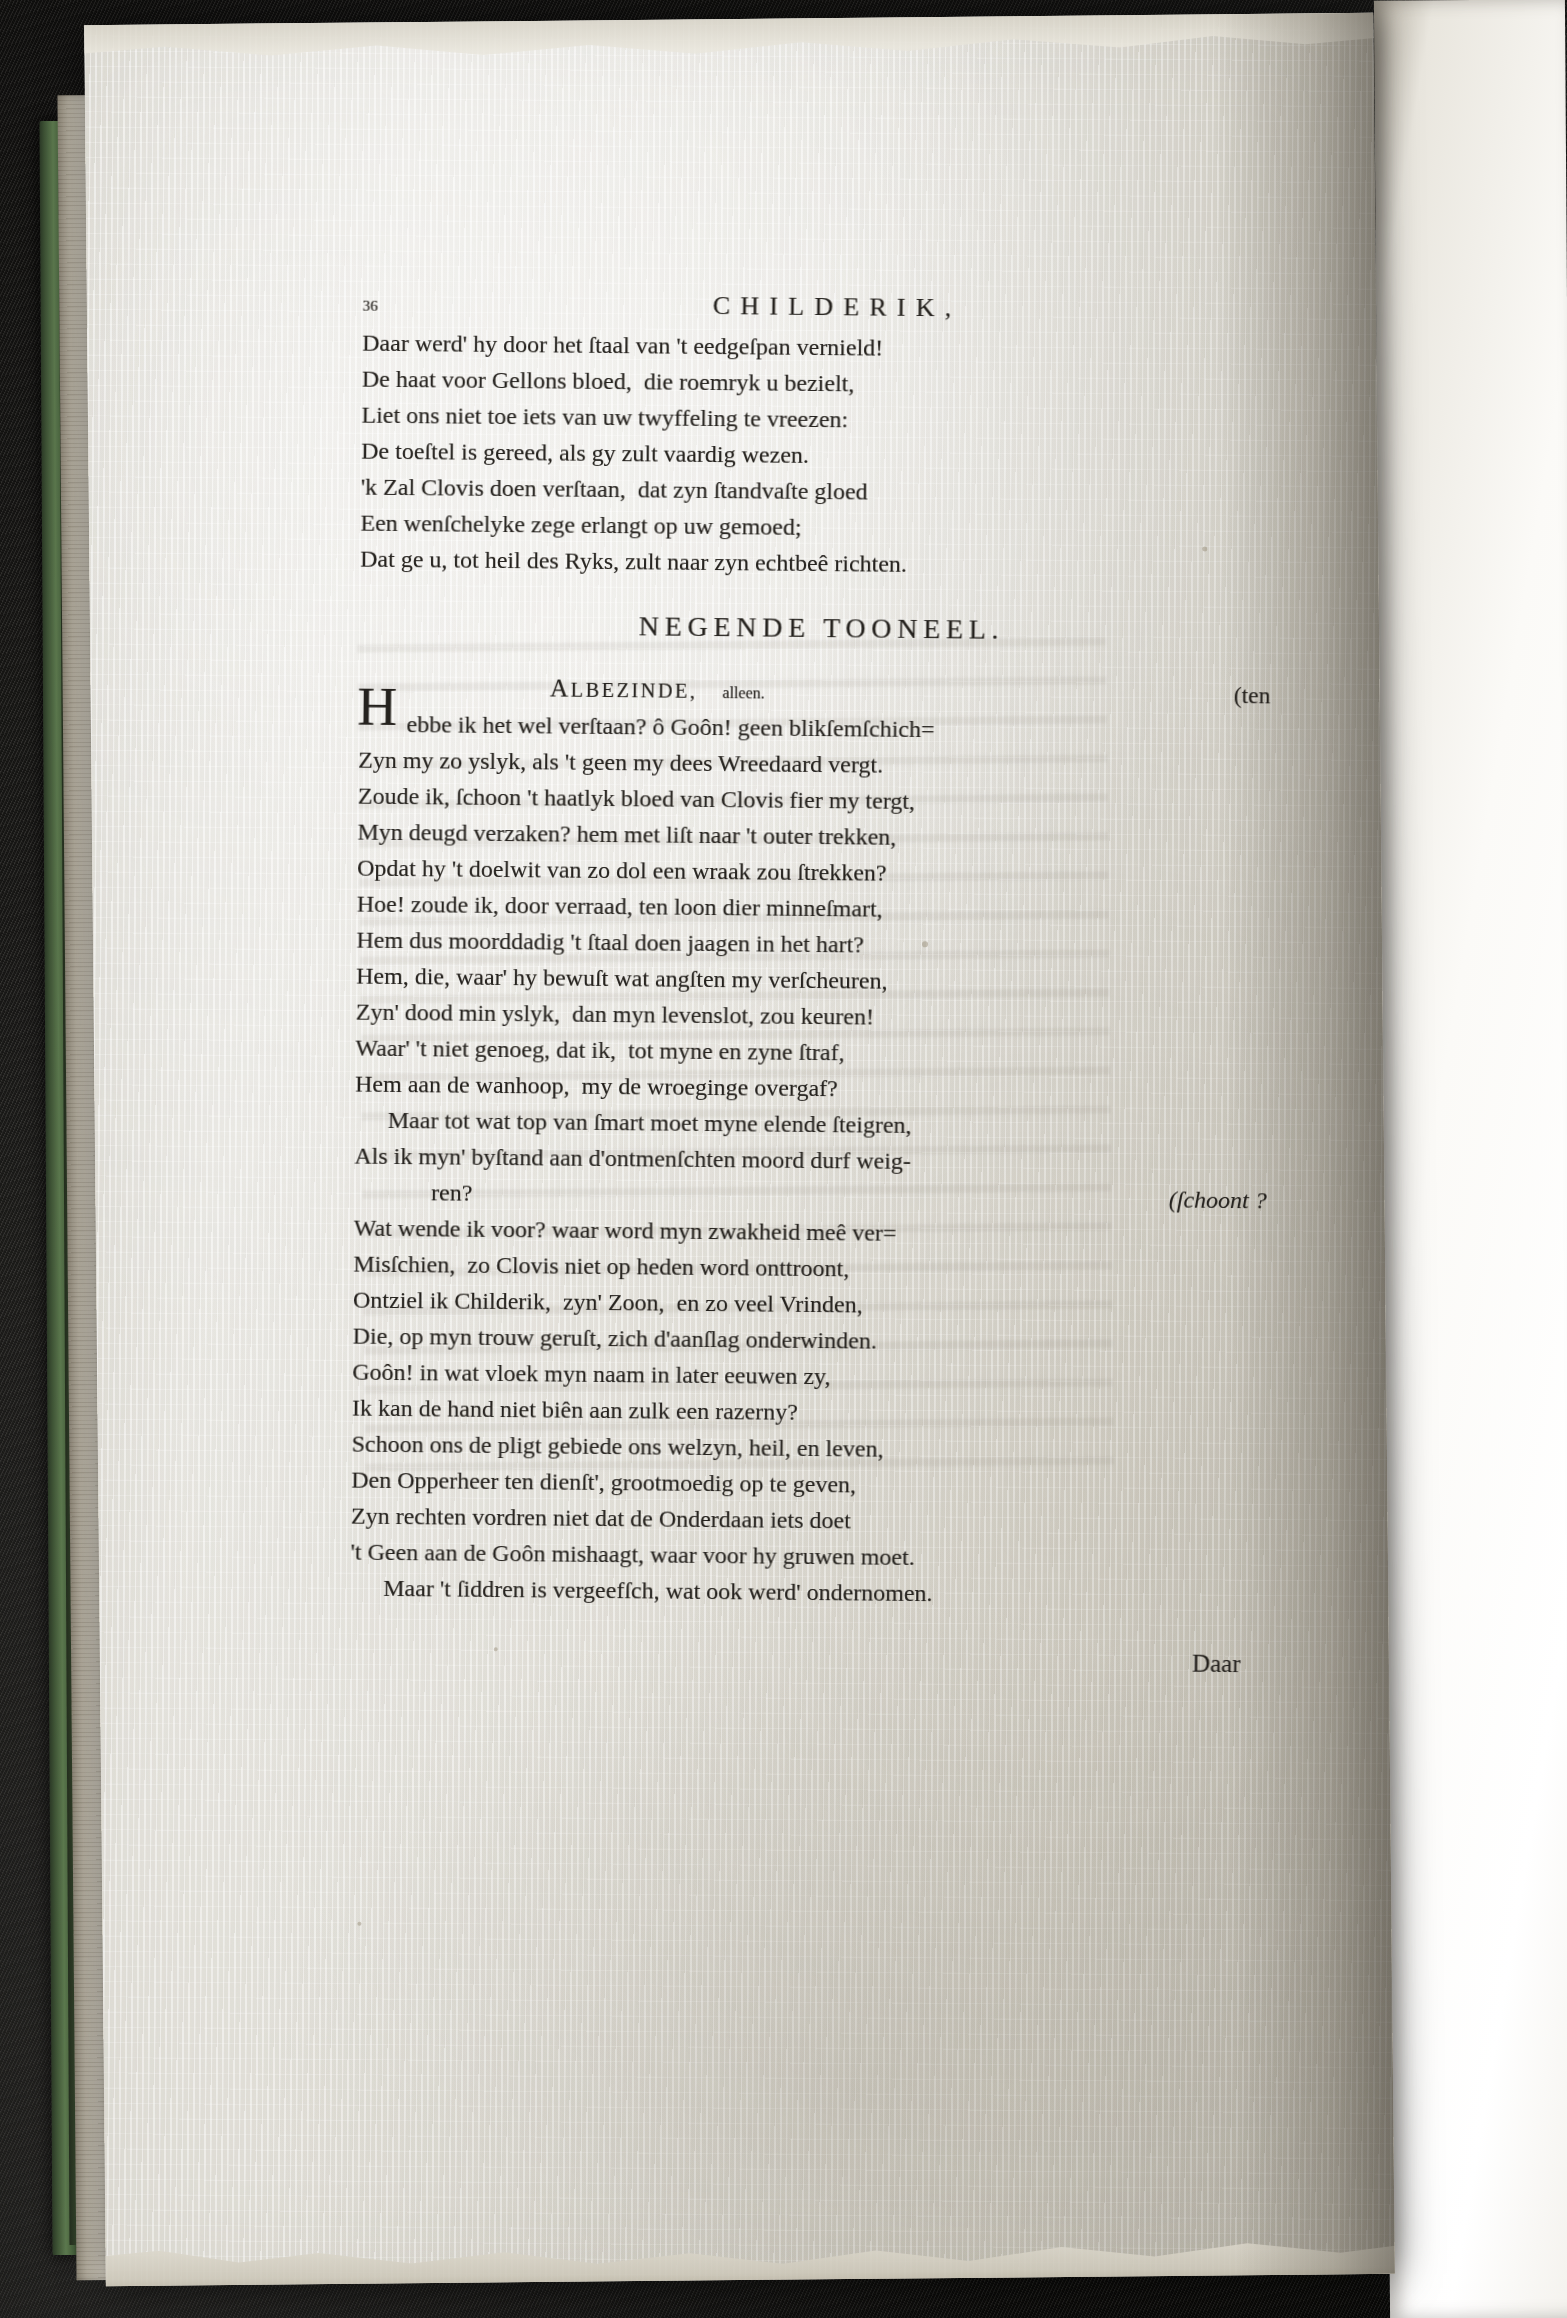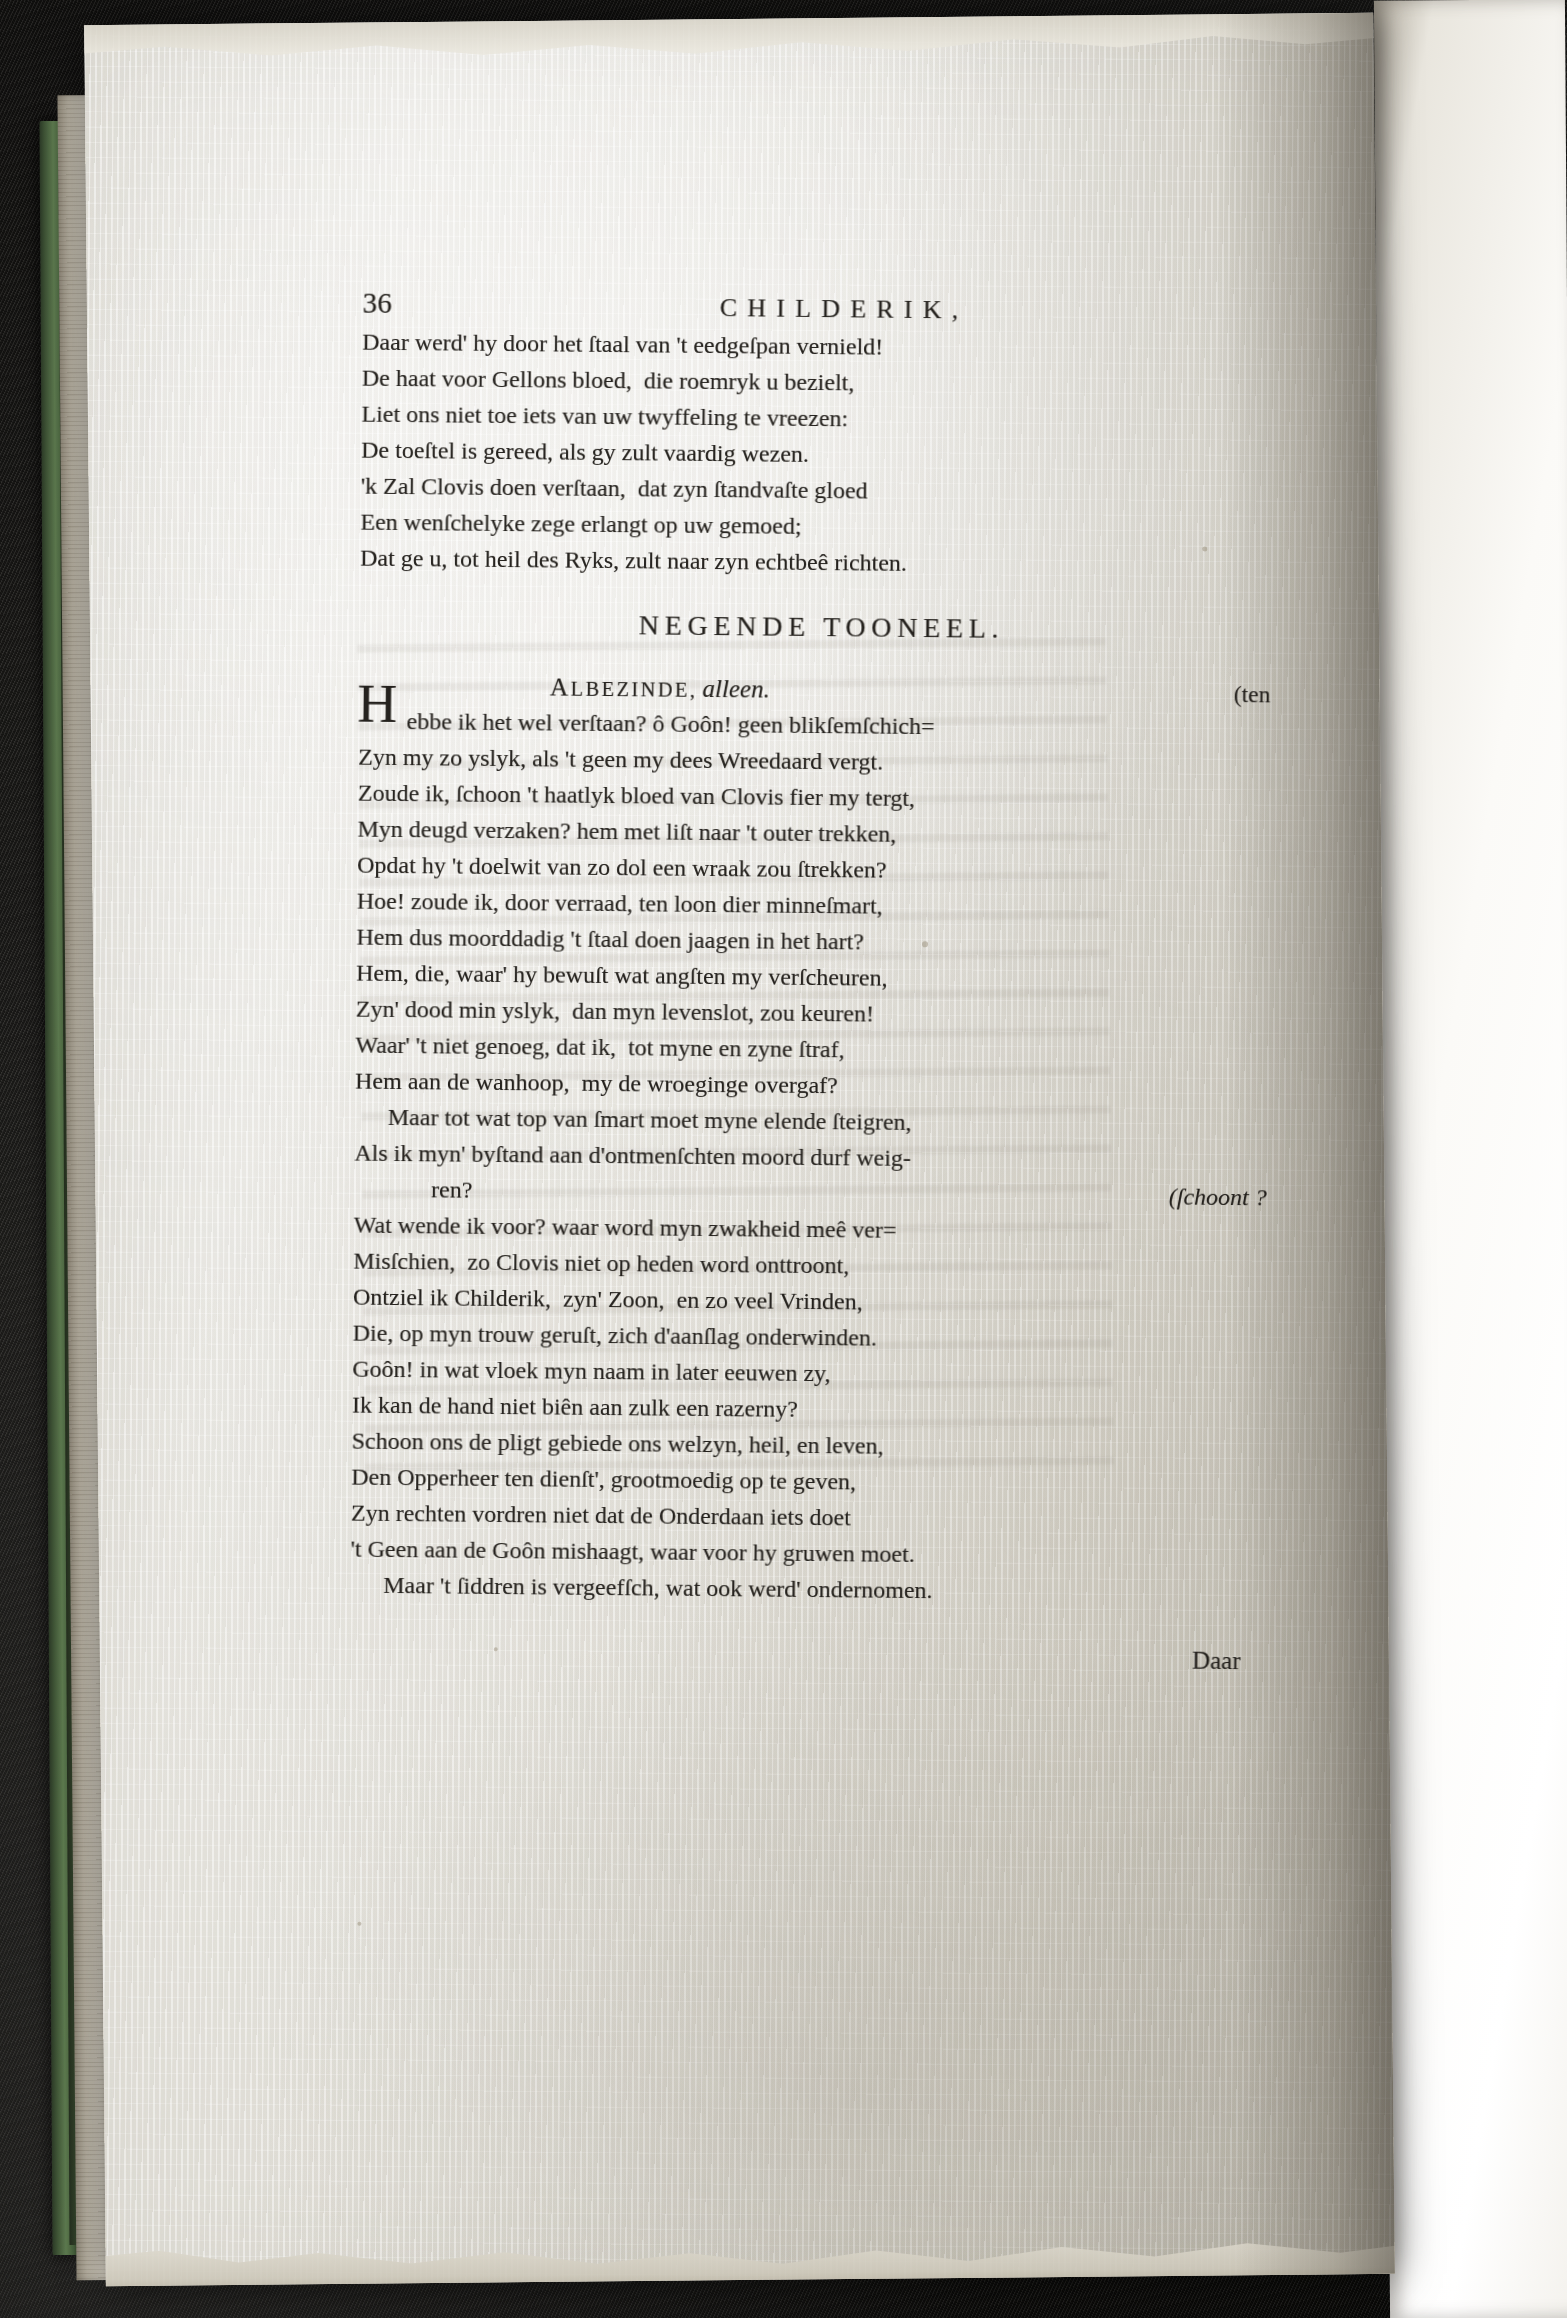--- a/index.html
+++ b/index.html
@@ -211,21 +211,21 @@
       -0.3px -0.2px 0.3px rgba(255,255,255,0.35);
     opacity: .93;
   }
 
   .running-head {
     display: flex;
     align-items: baseline;
     margin-bottom: 1.3px;
   }
   .folio {
-    font-size: 29px;
+    font-size: 15px;
     letter-spacing: 0.3px;
     margin-right: 45px;
   }
   .head-title {
     font-size: 26px;
     letter-spacing: 10.2px;
     flex: 1;
     text-align: center;
     padding-right: 25.4px;
   }
@@ -249,23 +249,22 @@
     align-items: baseline;
     margin-bottom: -1.3px;
   }
   .speech-head .sp-gap { width: 191px; flex: 0 0 auto; }
   .speech-head .sp-name {
     font-size: 20.3px;
     letter-spacing: 2.5px;
   }
   .speech-head .sp-name .cap { font-size: 25.4px; }
   .speech-head .sp-dir {
-    font-style: italic;
-    font-size: 25px;
-    margin-left: 5px;
+    font-size: 16px;
+    margin-left: 25px;
   }
   .speech-head .sp-catch {
     margin-left: auto;
     font-size: 23.5px;
     padding-right: 2.5px;
   }
 
   
   .dropcap-block { position: relative; }
   .dropcap {

